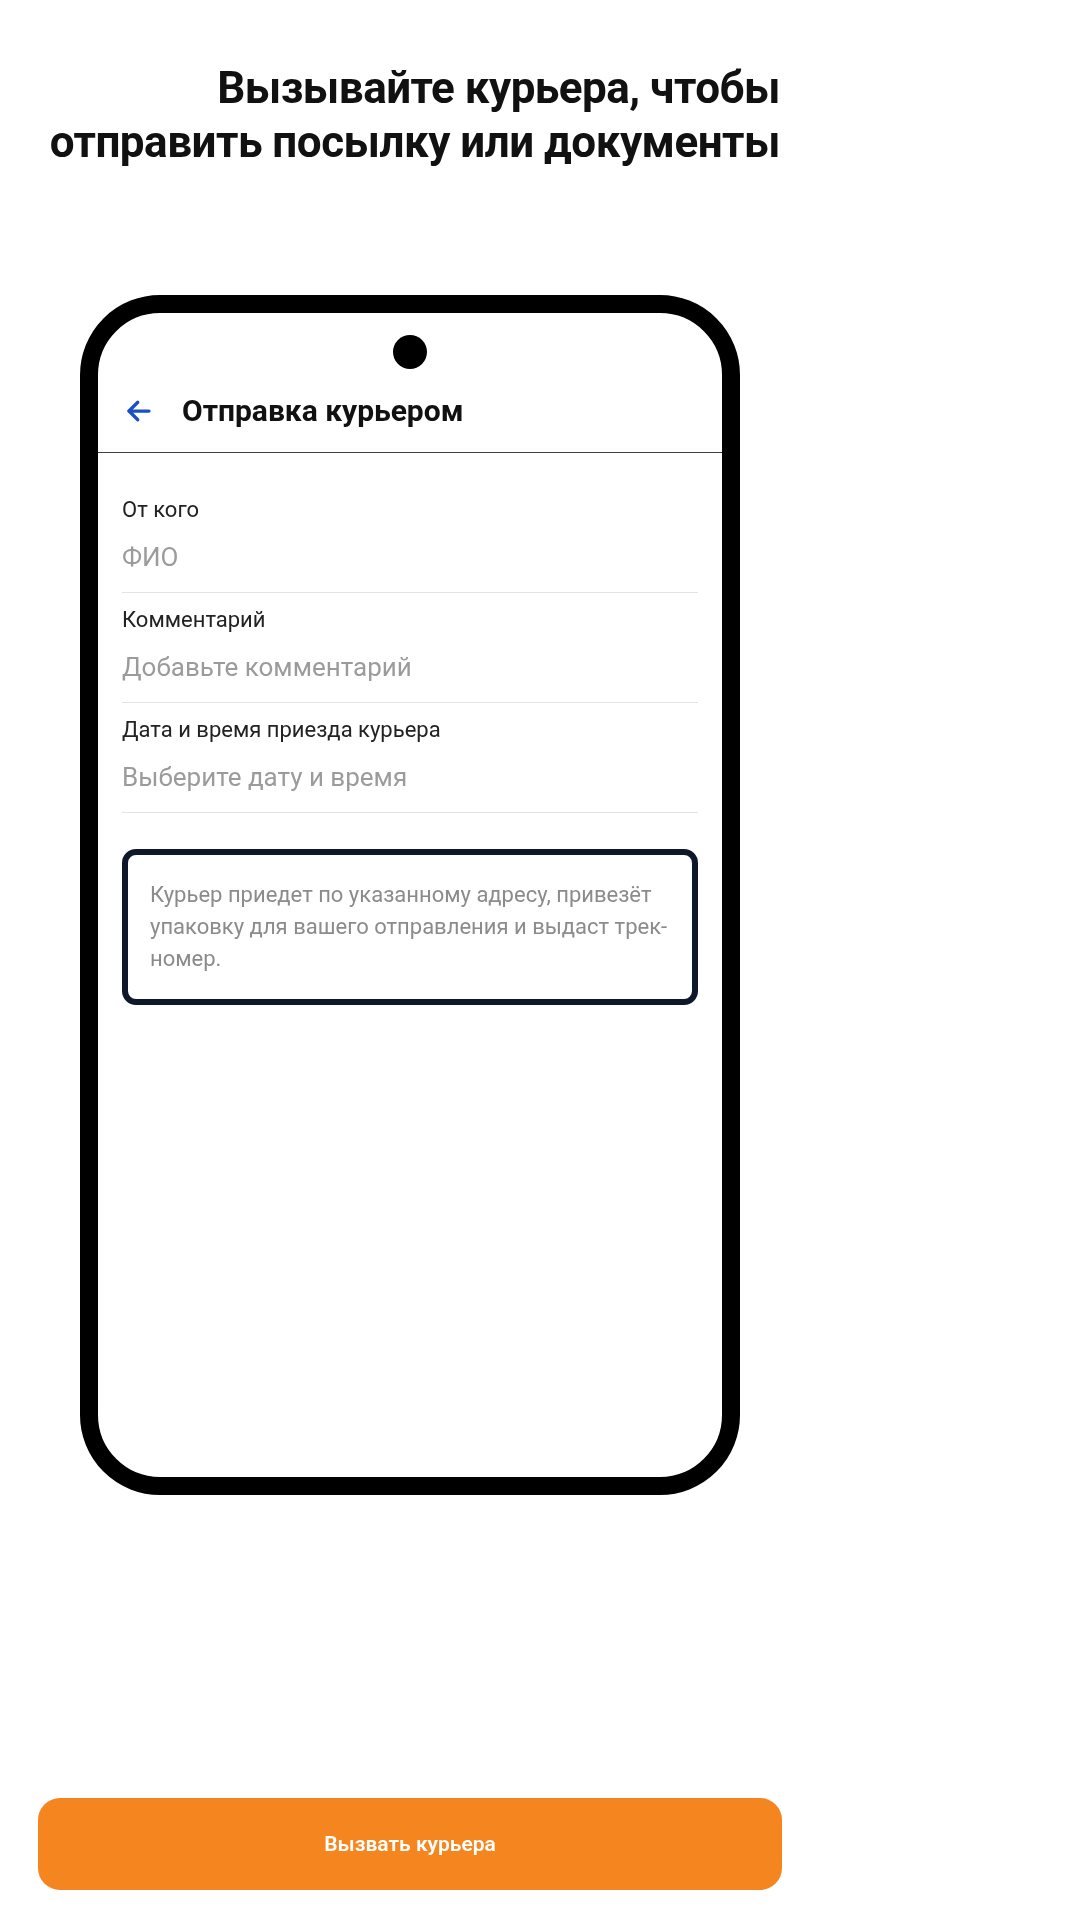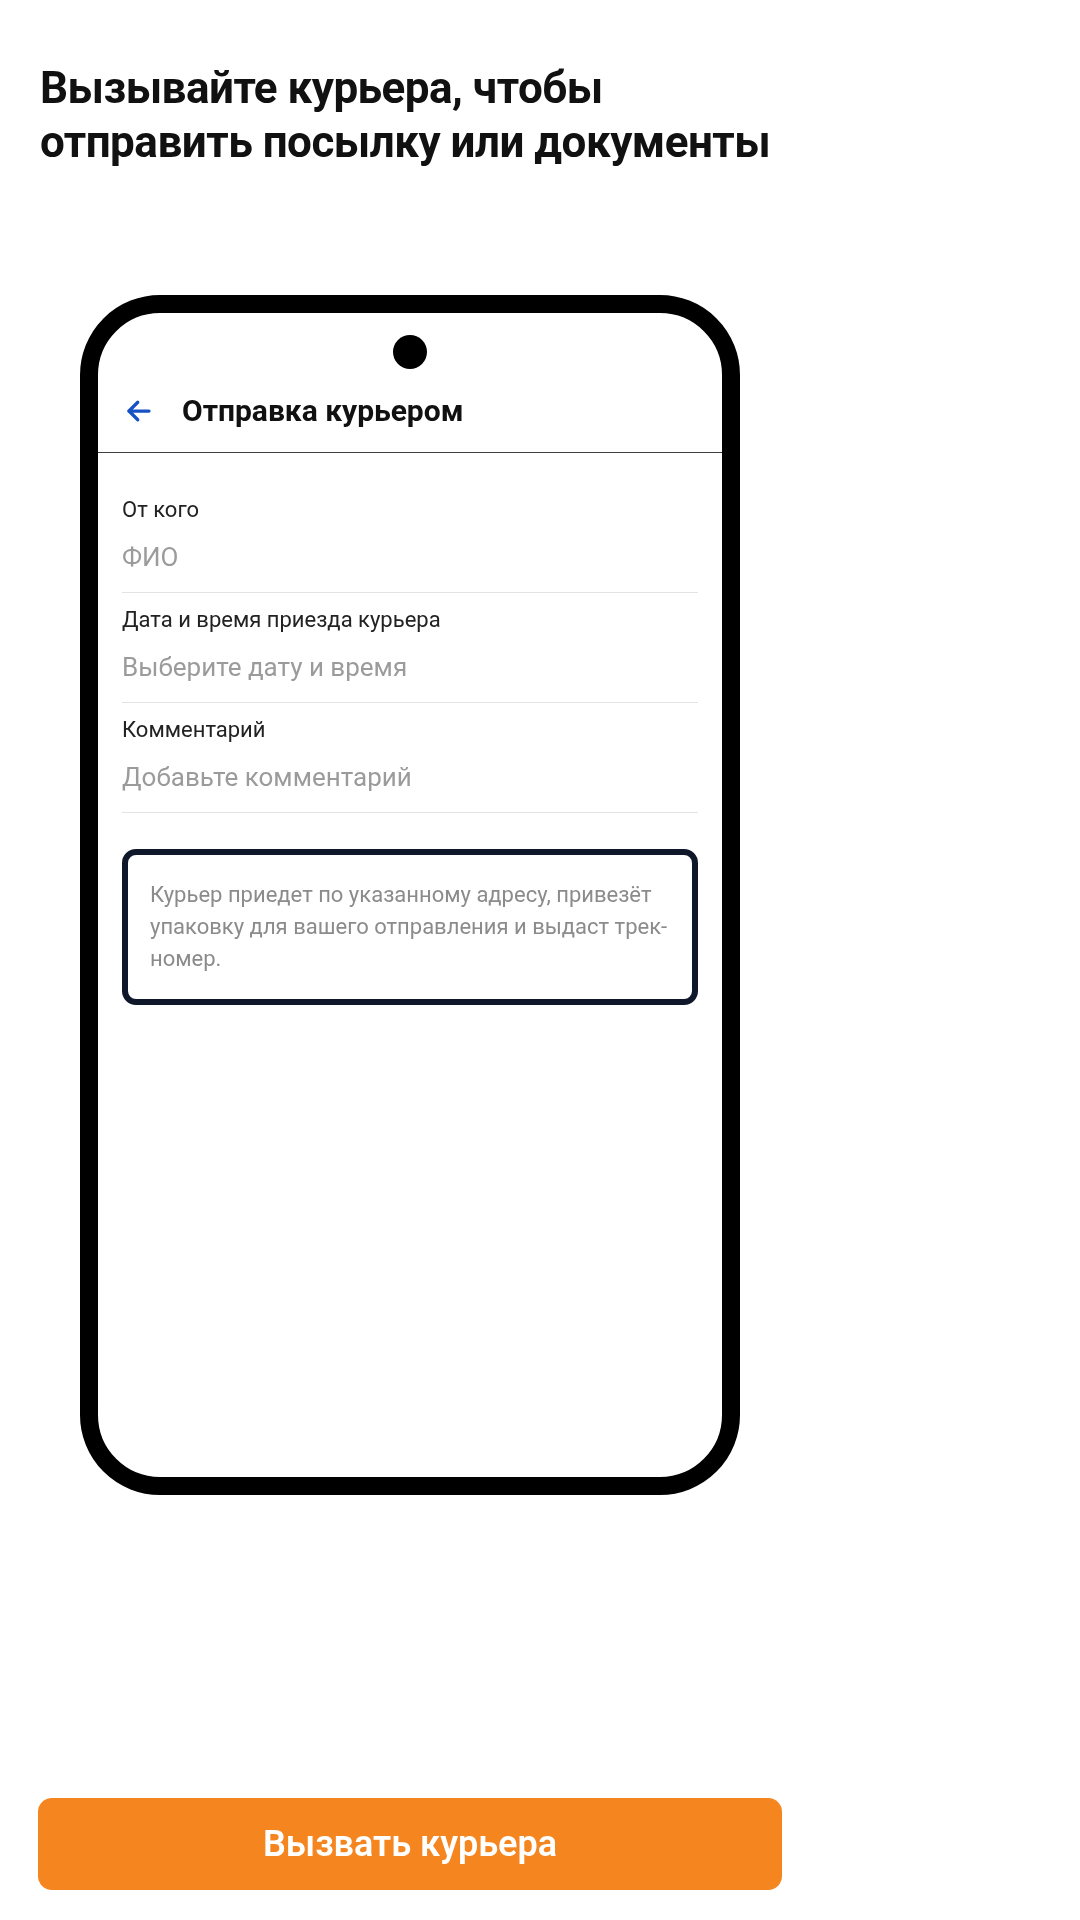--- a/index.html
+++ b/index.html
@@ -6,21 +6,21 @@
   html, body { width: 100%; height: 100%; }
   body {
     font-family: -apple-system, BlinkMacSystemFont, "Segoe UI", Roboto, Helvetica, Arial, sans-serif;
     background: #ffffff;
     width: 820px;
     min-height: 1456px;
     overflow: hidden;
     position: relative;
   }
   .hero-title {
-    text-align: left;
+    text-align: right;
     font-size: 44px;
     font-weight: 700;
     line-height: 1.22;
     color: #111;
     padding: 62px 40px 0 40px;
     letter-spacing: -0.5px;
   }
   .phone-wrap {
     position: absolute;
     left: 50%;
@@ -105,23 +105,23 @@
     color: #8b8b8b;
   }
   .cta-button {
     position: absolute;
     left: 38px;
     right: 38px;
     bottom: 30px;
     height: 92px;
     background: #f5851e;
     border: none;
-    border-radius: 14px;
+    border-radius: 22px;
     color: #fff;
-    font-size: 36px;
+    font-size: 21px;
     font-weight: 600;
     cursor: pointer;
     z-index: 5;
     font-family: inherit;
   }
 </style>
 </head>
 <body>
 
 <h1 class="hero-title">Вызывайте курьера, чтобы отправить посылку или&nbsp;документы</h1>
@@ -146,27 +146,27 @@
         <div class="field-block">
         </div>
 
         <div class="field-block">
           <div class="field-label">От кого</div>
           <input class="text-input" type="text" placeholder="ФИО" style="">
         </div>
 
 
         <div class="field-block">
-          <div class="field-label">Дата и время приезда курьера</div>
-          <input class="text-input" type="text" placeholder="Выберите дату и время" style="">
+          <div class="field-label">Комментарий</div>
+          <input class="text-input" type="text" placeholder="Добавьте комментарий" style="">
         </div>
 
         <div class="field-block">
-          <div class="field-label">Комментарий</div>
-          <input class="text-input" type="text" placeholder="Добавьте комментарий" style="">
+          <div class="field-label">Дата и время приезда курьера</div>
+          <input class="text-input" type="text" placeholder="Выберите дату и время" style="">
         </div>
 
         <div class="info-card">Курьер приедет по указанному адресу, привезёт упаковку для вашего отправления и выдаст трек-номер.</div>
 
       </div>
     </div>
   </div>
 </div>
 
 <button class="cta-button">Вызвать курьера</button>

